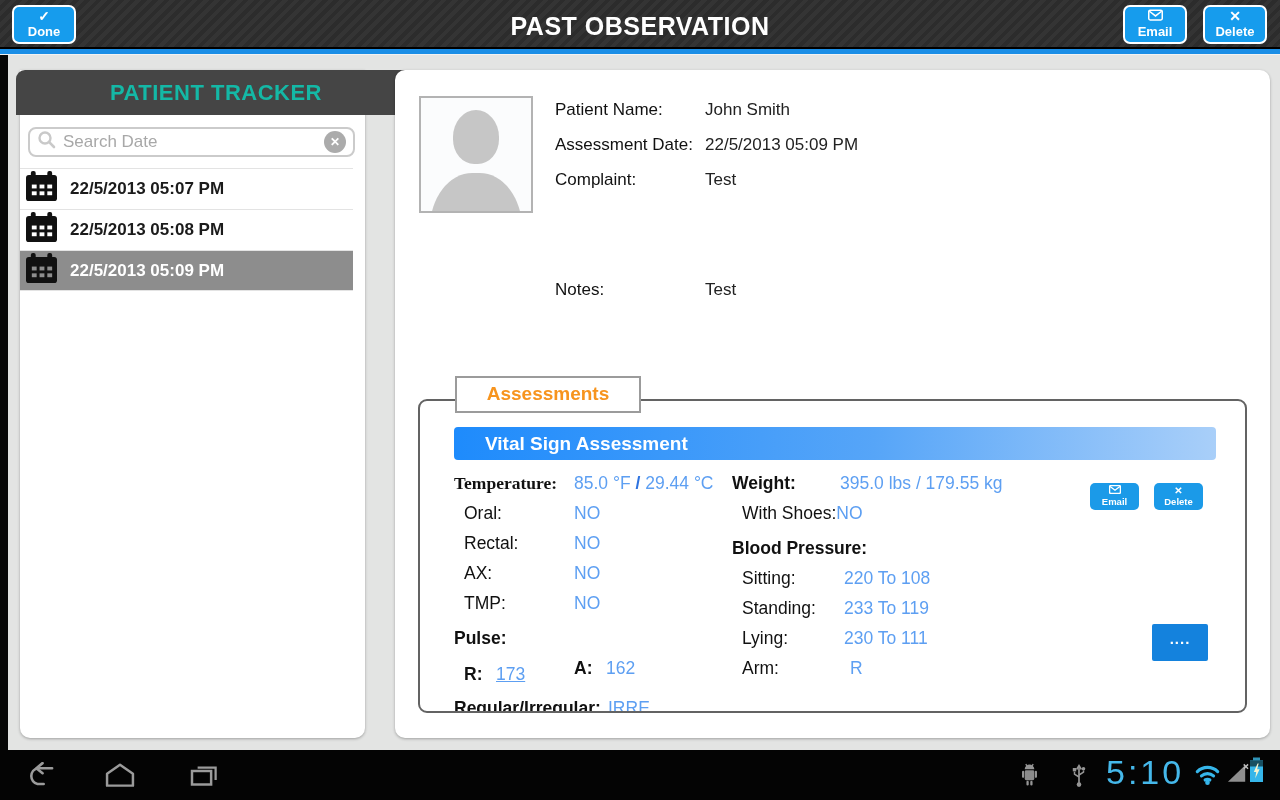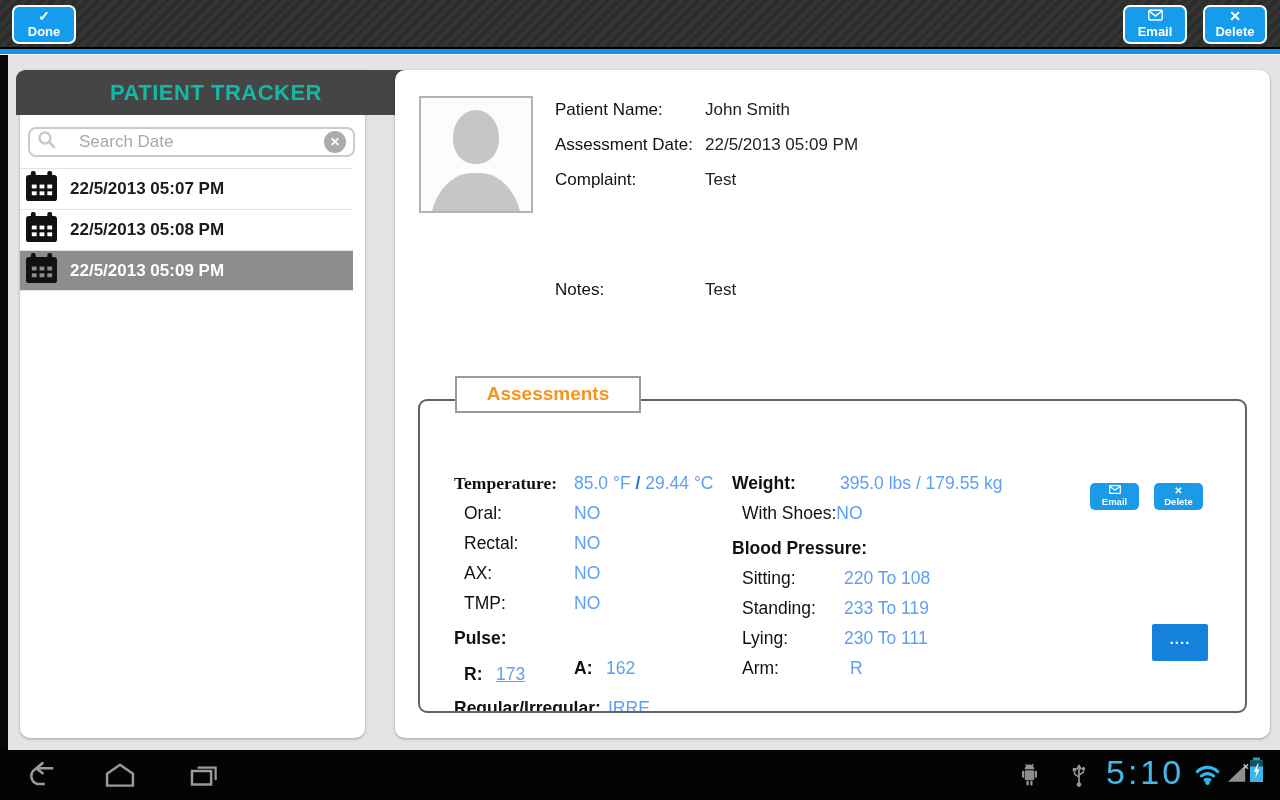--- a/index.html
+++ b/index.html
@@ -19,21 +19,21 @@
               font-size:25px;font-weight:bold;letter-spacing:0.5px;}
   #left-strip{position:absolute;left:0;top:55px;width:8px;height:695px;background:#070707;}
   
   #sb-panel{position:absolute;left:20px;top:70px;width:345px;height:668px;background:#fff;
             border-radius:0 0 10px 10px;box-shadow:0 1px 3px rgba(0,0,0,.3);}
   #sb-header{position:absolute;left:16px;top:70px;width:400px;height:45px;background:#454545;
              border-radius:9px 9px 0 0;color:#14b8a6;font-weight:bold;font-size:22px;text-align:center;
              line-height:45px;letter-spacing:0.5px;}
   #search-box{position:absolute;left:28px;top:127px;width:327px;height:30px;box-sizing:border-box;
               border:2px solid #cbcbcb;border-radius:8px;background:#fff;display:flex;
-              align-items:center;padding:0 7px;gap:20px;}
+              align-items:center;padding:0 7px;gap:4px;}
   #search-box input{border:none;outline:none;flex:1;font-size:17px;color:#333;font-family:inherit;min-width:0;}
   #search-box input::placeholder{color:#a8a8a8;}
   #clear-btn{width:22px;height:22px;border-radius:50%;background:#ababab;color:#fff;font-size:12px;
              font-weight:bold;line-height:22px;text-align:center;cursor:pointer;flex:0 0 22px;}
   #date-list{position:absolute;left:20px;top:168px;width:333px;}
   .row{height:41px;border-top:1px solid #e3e3e3;display:flex;align-items:center;gap:12px;
        padding-left:5px;font-weight:bold;font-size:17px;color:#1b1b1b;cursor:pointer;box-sizing:border-box;}
   .row:last-child{border-bottom:1px solid #e3e3e3;}
   .row.selected{background:#8d8d8d;color:#fff;}
   .row.selected .cal-dot{fill:#8d8d8d;}
@@ -83,20 +83,21 @@
 </head>
 <body>
 
 <div id="screen">
 
   <div id="topbar"></div>
   <div class="tb-btn" id="btn-done">
     <span class="ic">✓</span>
     <span>Done</span>
   </div>
+  <div id="page-title">PAST OBSERVATION</div>
   <div class="tb-btn" id="btn-email">
     <span class="ic">
       <svg width="15" height="12" viewBox="0 0 16 12">
           <rect x="0.8" y="0.8" width="14.4" height="10.4" rx="1.5" fill="none" stroke="#fff" stroke-width="1.6"></rect>
           <path d="M1.5 2 L8 7 L14.5 2" fill="none" stroke="#fff" stroke-width="1.6"></path>
         </svg>
     </span>
     <span>Email</span>
   </div>
   <div class="tb-btn" id="btn-delete">
@@ -179,20 +180,21 @@
   <div class="ivalue" style="top:100px;">John Smith</div>
   <div class="ilabel" style="top:135px;">Assessment Date:</div>
   <div class="ivalue" style="top:135px;">22/5/2013 05:09 PM</div>
   <div class="ilabel" style="top:170px;">Complaint:</div>
   <div class="ivalue" style="top:170px;">Test</div>
   <div class="ilabel" style="top:280px;">Notes:</div>
   <div class="ivalue" style="top:280px;">Test</div>
 
   <div id="tab">Assessments</div>
   <div id="vs-box">
+    <div id="vs-header">Vital Sign Assessment</div>
 
     <div class="vl bold" style="left:34px;top:72px;font-family:Liberation Serif, serif;">Temperature:</div>
     <div class="vl" style="left:154px;top:72px;"><span class="blue">85.0 °F </span><span class="slash">/</span><span class="blue"> 29.44 °C</span></div>
     <div class="vl" style="left:44px;top:102px;">Oral:</div>
     <div class="vl blue" style="left:154px;top:102px;">NO</div>
     <div class="vl" style="left:44px;top:132px;">Rectal:</div>
     <div class="vl blue" style="left:154px;top:132px;">NO</div>
     <div class="vl" style="left:44px;top:162px;">AX:</div>
     <div class="vl blue" style="left:154px;top:162px;">NO</div>
     <div class="vl" style="left:44px;top:192px;">TMP:</div>

